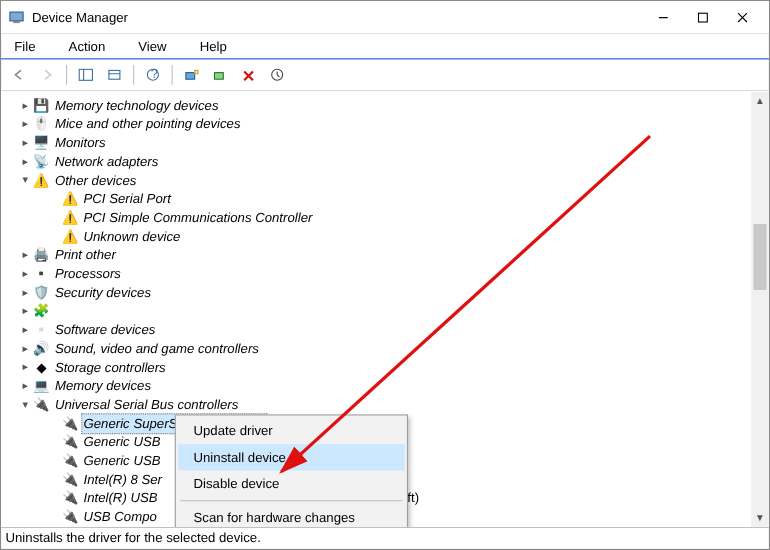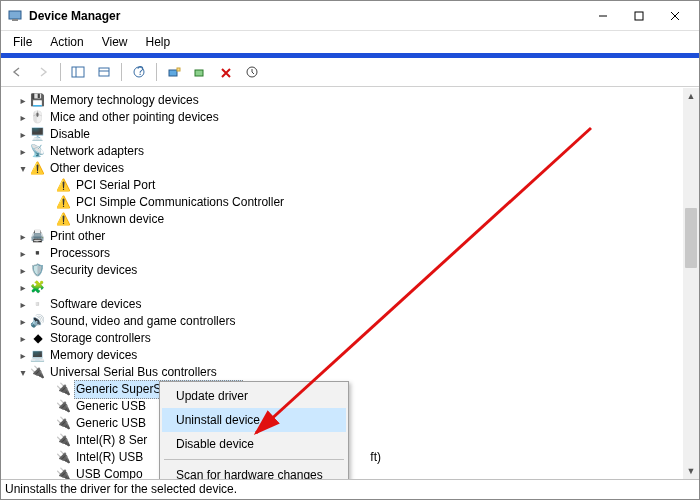--- a/index.html
+++ b/index.html
@@ -1,38 +1,38 @@
 <!DOCTYPE html>
 <html><head>
 <meta charset="utf-8">
 <style>
   * { margin: 0; padding: 0; box-sizing: border-box; font-family: 'Segoe UI', Tahoma, sans-serif; font-size: 12px; }
   body { width: 700px; height: 500px; background: #fff; overflow: hidden; position: relative; }
   .window { width: 700px; height: 500px; border: 1px solid #888; display: flex; flex-direction: column; background: #fff; }
   .titlebar { display: flex; align-items: center; height: 30px; padding: 0 6px; background: #fff; border-bottom: 1px solid #e0e0e0; }
   .titlebar .icon { width: 16px; height: 16px; margin-right: 6px; }
-  .title { flex: 1; font-weight: bold; }
+  .title { flex: 1; }
   .winbtns { display: flex; gap: 0; }
   .winbtn { width: 36px; height: 24px; display: flex; align-items: center; justify-content: center; cursor: pointer; }
-  .menubar { display: flex; gap: 2px; padding: 2px 4px; border-bottom: 5px solid #1d4ed8; }
+  .menubar { display: flex; gap: 14px; padding: 2px 4px; border-bottom: 1px solid #1d4ed8; }
   .menuitem { padding: 2px 8px; cursor: pointer; }
   .toolbar { display: flex; align-items: center; gap: 2px; padding: 3px 4px; border-bottom: 1px solid #d0d0d0; }
   .tbtn { width: 24px; height: 22px; display: flex; align-items: center; justify-content: center; border: 1px solid transparent; cursor: pointer; }
   .tsep { width: 1px; height: 18px; background: #c0c0c0; margin: 0 3px; }
   .content { flex: 1; overflow: auto; position: relative; background: #fff; border-top: 1px solid #fff; }
   .tree { padding: 4px 4px 4px 4px; user-select: none; }
   .node { display: flex; align-items: center; height: 17px; line-height: 17px; white-space: nowrap; }
   .chev { width: 12px; display: inline-flex; justify-content: center; color: #555; font-size: 10px; cursor: pointer; }
   .nicon { width: 16px; height: 16px; display: inline-flex; align-items: center; justify-content: center; margin: 0 2px 0 1px; }
-  .nlabel { padding: 0 2px; }
+  .nlabel { padding: 0 2px; font-style: italic; }
   .selected .nlabel { background: #cce8ff; border: 1px dotted #888; padding: 0 1px; }
   .indent-1 { padding-left: 12px; }
   .indent-2 { padding-left: 38px; }
   .statusbar { border-top: 1px solid #c0c0c0; padding: 2px 4px; height: 20px; }
-  .ctxmenu { position: absolute; background: #f2f2f2; border: 1px solid #a0a0a0; box-shadow: 2px 2px 4px rgba(0,0,0,0.25); padding: 2px; width: 190px; z-index: 50; }
+  .ctxmenu { position: absolute; background: #f2f2f2; border: 1px solid #a0a0a0; box-shadow: 2px 2px 4px rgba(0,0,0,0.25); padding: 2px; width: 212px; z-index: 50; }
   .ctxitem { padding: 5px 14px; cursor: pointer; }
   .ctxitem.hl { background: #cce8ff; }
   .ctxsep { height: 1px; background: #c0c0c0; margin: 3px 2px; }
   .arrow { position: absolute; z-index: 60; pointer-events: none; }
   .scrollbar { position: absolute; right: 0; top: 0; bottom: 0; width: 16px; background: #f0f0f0; display: flex; flex-direction: column; }
   .sbtn { height: 16px; display: flex; align-items: center; justify-content: center; font-size: 9px; color: #555; }
   .sthumb { position: absolute; left: 2px; width: 12px; background: #c8c8c8; border-radius: 1px; }
 </style>
 </head>
 <body>
@@ -138,21 +138,21 @@
           <span class="nlabel">Memory technology devices</span>
         </div>
       <div class="node indent-1">
           <span class="chev">▸</span>
           <span class="nicon">🖱️</span>
           <span class="nlabel">Mice and other pointing devices</span>
         </div>
       <div class="node indent-1">
           <span class="chev">▸</span>
           <span class="nicon">🖥️</span>
-          <span class="nlabel">Disable</span>
+          <span class="nlabel">Monitors</span>
         </div>
       <div class="node indent-1">
           <span class="chev">▸</span>
           <span class="nicon">📡</span>
           <span class="nlabel">Network adapters</span>
         </div>
       <div class="node indent-1">
           <span class="chev">▾</span>
           <span class="nicon">⚠️</span>
           <span class="nlabel">Other devices</span>

